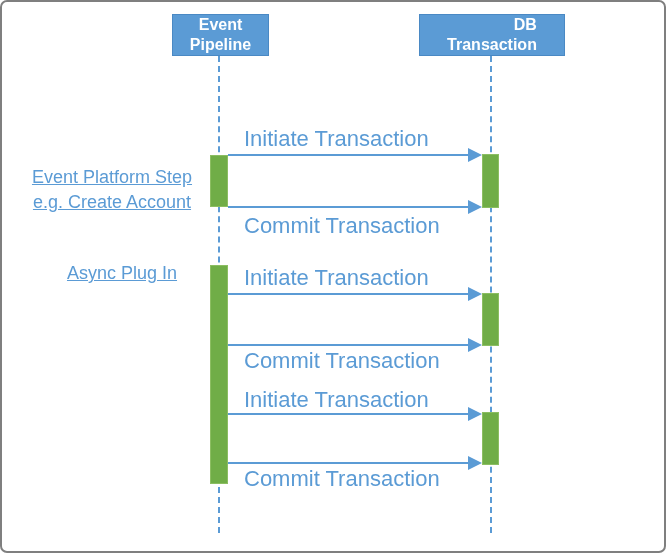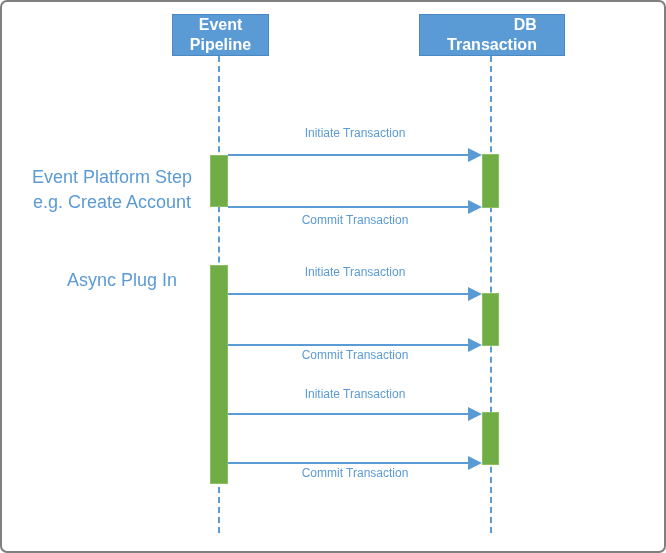--- a/index.html
+++ b/index.html
@@ -49,38 +49,39 @@
     position:absolute;left:226px;width:244px;height:2px;
     background:var(--message,#5b9bd5);
   }
   .msg-head{
     position:absolute;left:466px;width:0;height:0;
     border-left:14px solid var(--message,#5b9bd5);
     border-top:7px solid transparent;
     border-bottom:7px solid transparent;
   }
   .msg-label{
-    position:absolute;left:231px;width:244px;
-    text-align:center;font-size:12px;
+    position:absolute;left:242px;width:244px;
+    text-align:left;font-size:22px;
     color:var(--text,#5b9bd5);
   }
   .line-m0{top:152px;} .head-m0{top:146px;} .label-m0{top:124px;}
   .line-m1{top:204px;} .head-m1{top:198px;} .label-m1{top:211px;}
   .line-m2{top:291px;} .head-m2{top:285px;} .label-m2{top:263px;}
   .line-m3{top:342px;} .head-m3{top:336px;} .label-m3{top:346px;}
   .line-m4{top:411px;} .head-m4{top:405px;} .label-m4{top:385px;}
   .line-m5{top:460px;} .head-m5{top:454px;} .label-m5{top:464px;}
   
   .note{
     position:absolute;color:var(--text,#5b9bd5);
     font-size:18px;line-height:25px;text-align:center;
     white-space:pre-line;
+    text-decoration:underline;
   }
   .note-1{left:12px;top:163px;width:196px;}
-  .note-2{left:40px;top:267px;width:160px;line-height:22px;}
+  .note-2{left:40px;top:260px;width:160px;line-height:22px;}
 </style>
 </head>
 <body>
 
 <div class="canvas">
 
   <div class="actor actor-ep">
     <span>Event
 Pipeline</span>
   </div>

